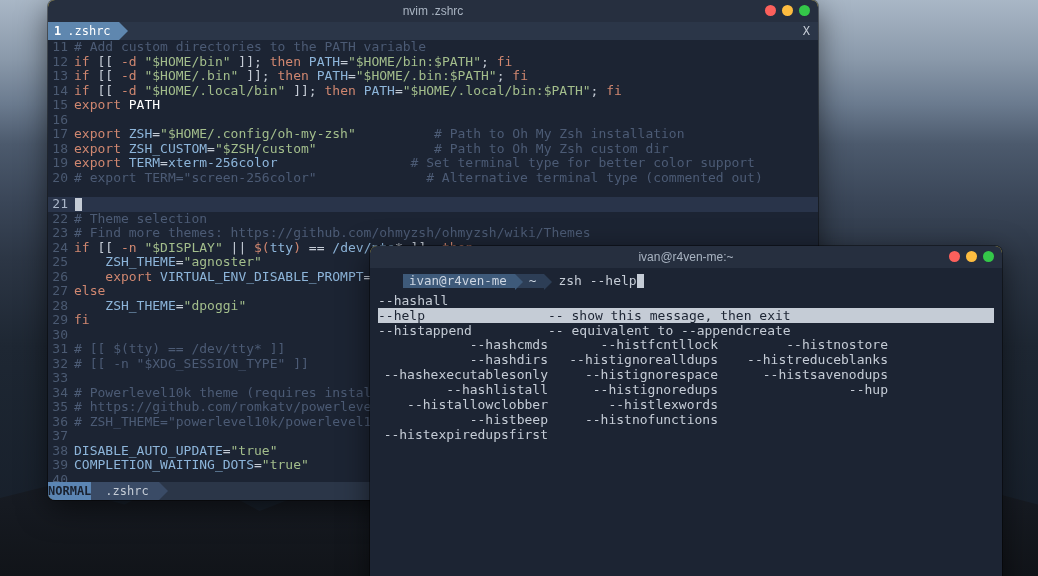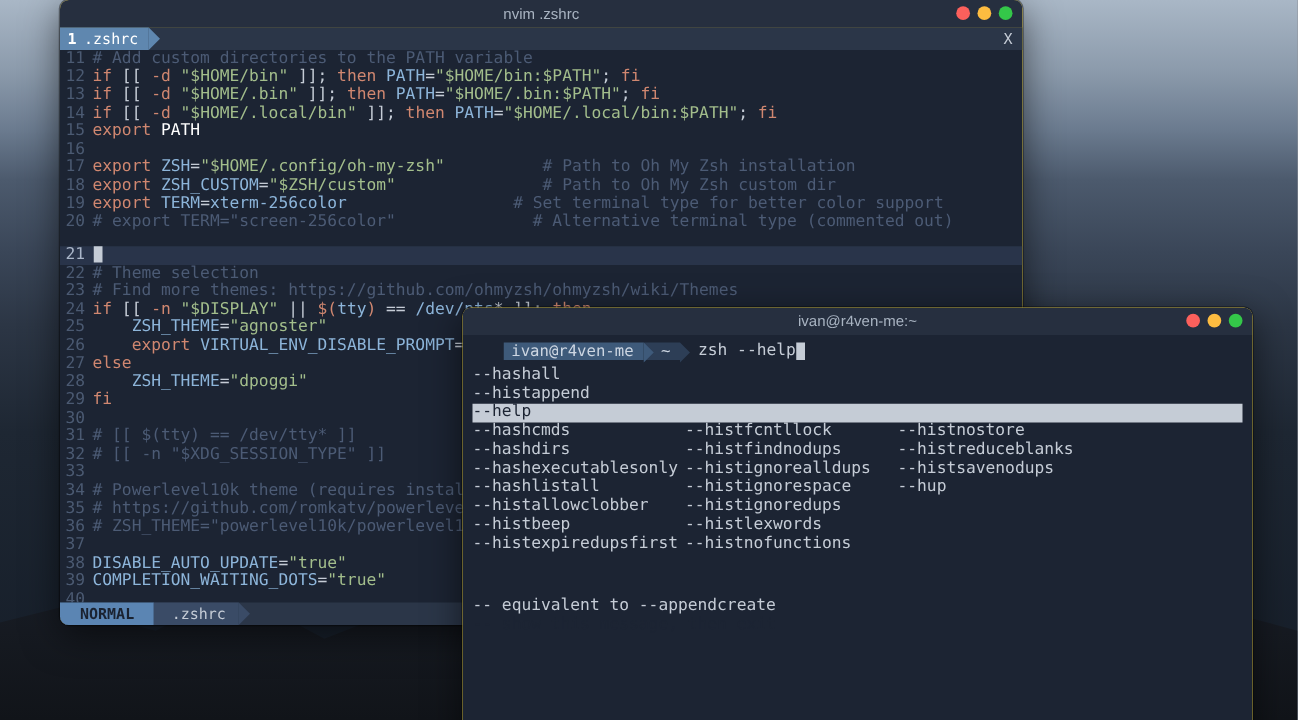--- a/index.html
+++ b/index.html
@@ -90,21 +90,21 @@
     background:#c5ccd6; vertical-align:middle; margin-left:1px;
   }
 
   .status {
     position:absolute; left:0; right:0; bottom:0; height:18px;
     background:#2b3648; display:flex; align-items:stretch;
     font-size:12px;
   }
   .mode {
     background:#5b85b3; color:#1a2230; font-weight:bold;
-    padding:0 16px; display:flex; align-items:center; position:relative;
+    padding:0 0; display:flex; align-items:center; position:relative;
   }
   .mode::after{
     content:""; position:absolute; right:-9px; top:0;
     border-top:9px solid transparent; border-bottom:9px solid transparent;
     border-left:9px solid #5b85b3;
   }
   .fname {
     background:#3a4b66; color:#c5ccd6; padding:0 10px 0 14px;
     display:flex; align-items:center; position:relative;
   }
@@ -129,26 +129,26 @@
     border-top:8.5px solid transparent; border-bottom:8.5px solid transparent;
     border-left:8px solid #3e5a7a; z-index:1;}
   .seg.b { background:#2d3e56; padding-left:14px; }
   .seg.b::after{ content:""; position:absolute; right:-8px; top:0;
     border-top:8.5px solid transparent; border-bottom:8.5px solid transparent;
     border-left:8px solid #2d3e56;}
   .cmd { display:flex; align-items:center; padding-left:14px; color:#c5ccd6; }
   .cmd .hl { background:#c5ccd6; width:7px; height:14px; display:inline-block; margin-left:0; }
 
   .comp { margin-top:2px; }
-  .crow { display:flex; height:15px; align-items:flex-start;flex-direction:column; }
+  .crow { display:flex; height:15px; align-items:flex-end; }
   .crow.sel { background:#c5ccd6; color:#1c2433; }
   .crow .c1 { width:170px; flex:0 0 170px; }
   .crow .c2 { flex:1; }
   .cols { display:flex; }
-  .col { flex:0 0 170px; }
+  .col { flex:0 0 170px;text-align:right; }
   .col div { height:15px; }
 
 </style>
 </head>
 <body>
 
 <div class="window" id="nvim">
   <div class="titlebar">
     <span class="title">nvim .zshrc</span>
     <div class="dots">
@@ -190,41 +190,40 @@
       <span class="seg b">~</span>
       <span class="cmd">
           <span>zsh --help</span>
           <span class="hl"></span>
         </span>
     </div>
     <div class="comp" id="comp">
         <div class="crow">
           <span class="c1">--hashall</span>
         </div>
+        <div class="crow sel">
+          <span class="c1">--help</span>
+          <span class="c2">-- show this message, then exit</span>
+        </div>
         <div class="crow">
           <span class="c1">--histappend</span>
           <span class="c2">-- equivalent to --appendcreate</span>
-        </div>
-        <div class="crow sel">
-          <span class="c1">--help</span>
-          <span class="c2">-- show this message, then exit</span>
         </div>
         <div class="cols">
           <div class="col">
             <div>--hashcmds</div>
             <div>--hashdirs</div>
             <div>--hashexecutablesonly</div>
             <div>--hashlistall</div>
             <div>--histallowclobber</div>
             <div>--histbeep</div>
             <div>--histexpiredupsfirst</div>
           </div>
           <div class="col">
             <div>--histfcntllock</div>
-            <div>--histfindnodups</div>
             <div>--histignorealldups</div>
             <div>--histignorespace</div>
             <div>--histignoredups</div>
             <div>--histlexwords</div>
             <div>--histnofunctions</div>
           </div>
           <div class="col">
             <div>--histnostore</div>
             <div>--histreduceblanks</div>
             <div>--histsavenodups</div>

